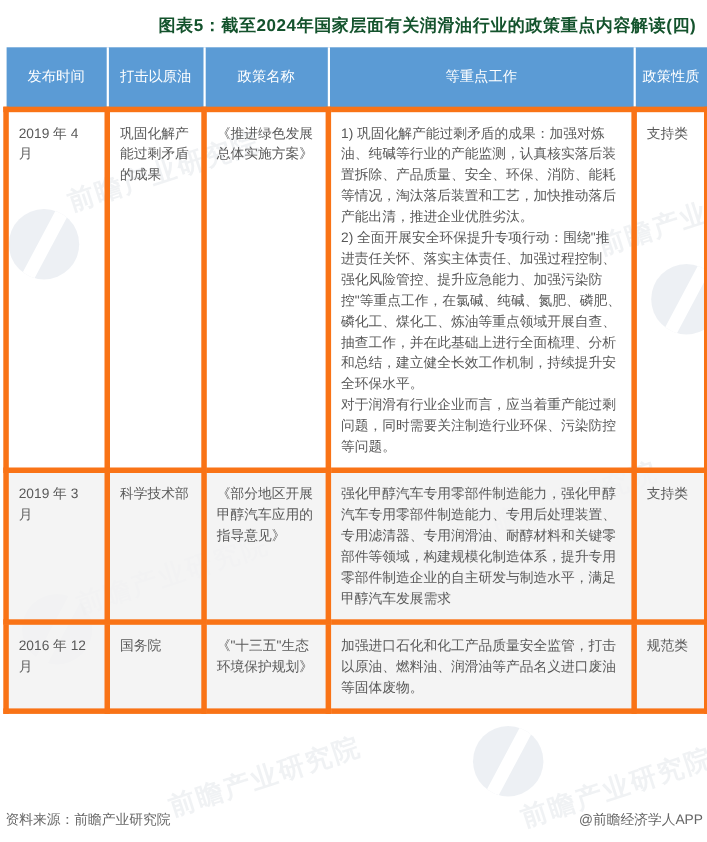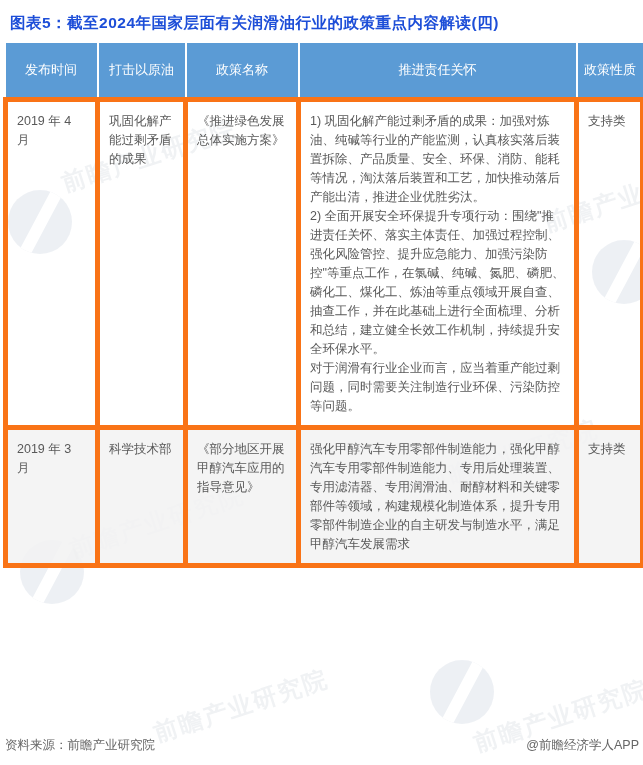--- a/index.html
+++ b/index.html
@@ -2,21 +2,21 @@
 <html><head>
 <meta charset="utf-8">
 <style>
   html, body { margin:0; padding:0; background:#ffffff; }
   body {
     width:643px; height:765px; position:relative; overflow:hidden;
     font-family:"Liberation Sans","DejaVu Sans",sans-serif;
     -webkit-font-smoothing:antialiased;
   }
   .page-title {
-    text-align:left; font-weight:bold; font-size:15.5px; color:#1d4ed8;
+    text-align:right; font-weight:bold; font-size:15.5px; color:#14532d;
     padding:13px 10px 9px 10px; letter-spacing:0.5px;
   }
   table.policy {
     width:637px; margin:0 3px; border-collapse:collapse; table-layout:fixed;
     font-size:12.5px; color:#595959; position:relative; z-index:2;
   }
   col.c1{width:92px;} col.c2{width:88px;} col.c3{width:113px;} col.c4{width:278px;} col.c5{width:66px;}
   th {
     background:#5B9BD5; color:#ffffff; font-weight:normal; font-size:13px;
     height:54px; border-right:2px solid #ffffff; text-align:center; padding:0 4px;
@@ -79,21 +79,21 @@
       <col class="c2">
       <col class="c3">
       <col class="c4">
       <col class="c5">
     </colgroup>
   <thead>
     <tr>
       <th>发布时间</th>
       <th>打击以原油</th>
       <th>政策名称</th>
-      <th>推进责任关怀</th>
+      <th>等重点工作</th>
       <th>政策性质</th>
     </tr>
   </thead>
   <tbody>
     <tr>
       <td>2019 年 4 月</td>
       <td>巩固化解产能过剩矛盾的成果</td>
       <td>《推进绿色发展总体实施方案》</td>
       <td>
         <p>1) 巩固化解产能过剩矛盾的成果：加强对炼油、纯碱等行业的产能监测，认真核实落后装置拆除、产品质量、安全、环保、消防、能耗等情况，淘汰落后装置和工艺，加快推动落后产能出清，推进企业优胜劣汰。</p>
@@ -104,19 +104,28 @@
     </tr>
     <tr class="alt">
       <td>2019 年 3 月</td>
       <td>科学技术部</td>
       <td>《部分地区开展甲醇汽车应用的指导意见》</td>
       <td>
         <p>强化甲醇汽车专用零部件制造能力，强化甲醇汽车专用零部件制造能力、专用后处理装置、专用滤清器、专用润滑油、耐醇材料和关键零部件等领域，构建规模化制造体系，提升专用零部件制造企业的自主研发与制造水平，满足甲醇汽车发展需求</p>
       </td>
       <td>支持类</td>
     </tr>
+    <tr class="alt">
+      <td>2016 年 12 月</td>
+      <td>国务院</td>
+      <td>《"十三五"生态环境保护规划》</td>
+      <td>
+        <p>加强进口石化和化工产品质量安全监管，打击以原油、燃料油、润滑油等产品名义进口废油等固体废物。</p>
+      </td>
+      <td>规范类</td>
+    </tr>
   </tbody>
 </table>
 
 <div class="footer">
   <span class="src">资料来源：前瞻产业研究院</span>
   <span class="credit">@前瞻经济学人APP</span>
 </div>
 
 </body></html>

